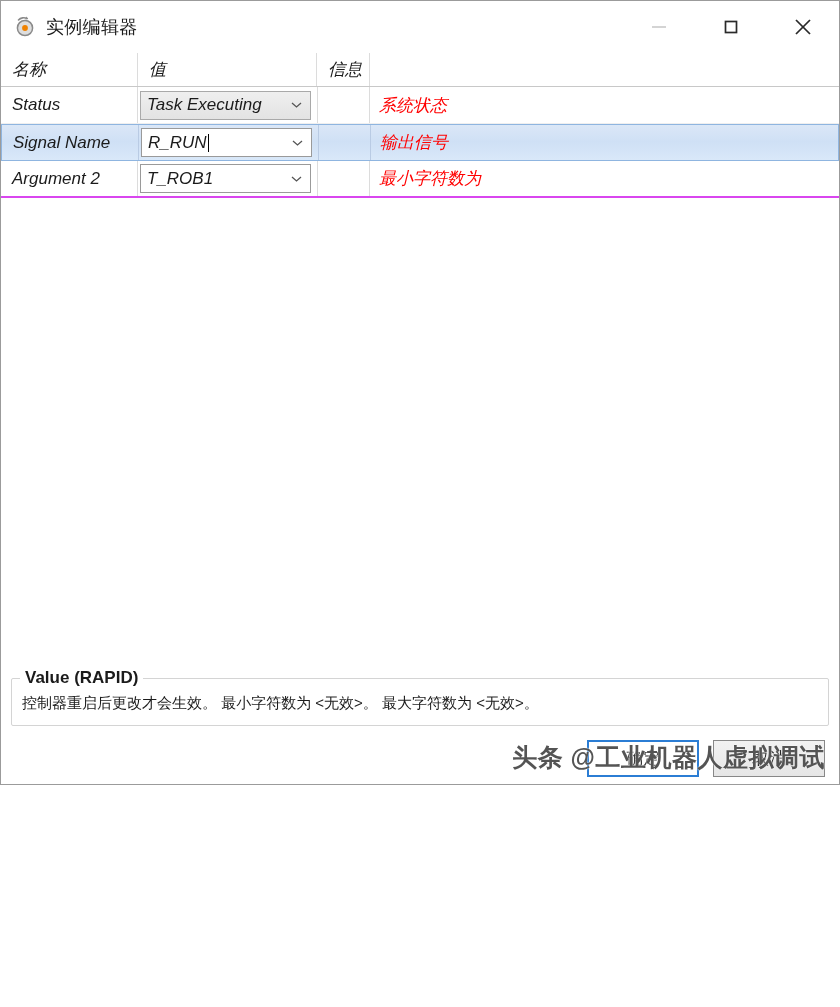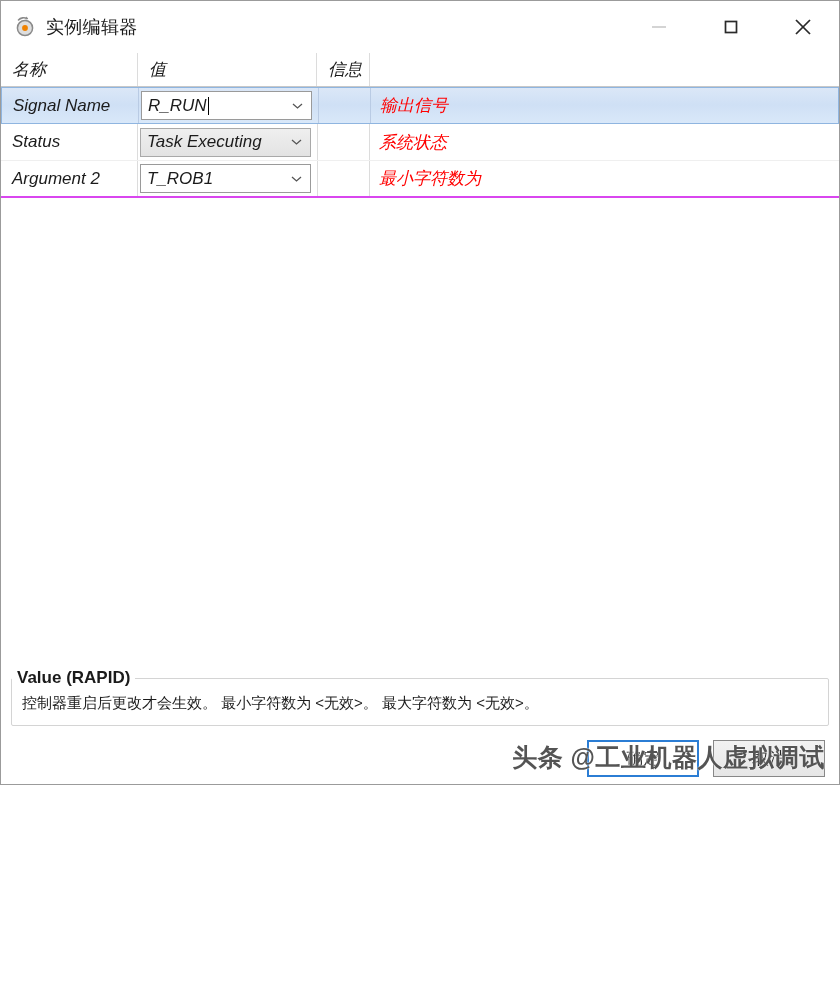--- a/index.html
+++ b/index.html
@@ -196,21 +196,21 @@
   .groupbox {
     position: relative;
     border: 1px solid #d4d4d4;
     border-radius: 2px;
     padding: 14px 10px 10px 10px;
     min-height: 48px;
   }
   .group-title {
     position: absolute;
     top: -11px;
-    left: 0;
+    left: 8px;
     background: #ffffff;
     padding: 0 5px;
     font-size: 17px;
     font-weight: bold;
     color: #1b1b1b;
     white-space: nowrap;
   }
   .group-desc {
     font-size: 15px;
     color: #1b1b1b;
@@ -297,56 +297,56 @@
     </div>
   </div>
 
   <div class="grid">
 
     <div class="grid-header">
       <div class="hcell c1">名称</div>
       <div class="hcell c2">值</div>
       <div class="hcell c3">信息</div>
       <div class="hcell c4"></div>
+    </div>
+
+    <div class="grow">
+      <div class="cell-name">Status</div>
+      <div class="cell-value">
+        <div class="combo disabled">
+          <span class="caretxt">Task Executing</span>
+          <span class="caret">
+            <svg width="11" height="7" viewBox="0 0 11 7">
+                <path d="M1 1.5 L5.5 5.5 L10 1.5" fill="none" stroke="#555" stroke-width="1.3"></path>
+              </svg>
+          </span>
+        </div>
+      </div>
+      <div class="cell-gap"></div>
+      <div class="cell-info">系统状态</div>
     </div>
 
     <div class="grow selected">
       <div class="cell-name">Signal Name</div>
       <div class="cell-value">
         <div class="combo">
           <span class="caretxt">R_RUN</span>
             <span class="tcursor"></span>
           <span class="caret">
             <svg width="11" height="7" viewBox="0 0 11 7">
                 <path d="M1 1.5 L5.5 5.5 L10 1.5" fill="none" stroke="#555" stroke-width="1.3"></path>
               </svg>
           </span>
         </div>
       </div>
       <div class="cell-gap"></div>
       <div class="cell-info">输出信号</div>
     </div>
 
     <div class="grow">
-      <div class="cell-name">Status</div>
-      <div class="cell-value">
-        <div class="combo disabled">
-          <span class="caretxt">Task Executing</span>
-          <span class="caret">
-            <svg width="11" height="7" viewBox="0 0 11 7">
-                <path d="M1 1.5 L5.5 5.5 L10 1.5" fill="none" stroke="#555" stroke-width="1.3"></path>
-              </svg>
-          </span>
-        </div>
-      </div>
-      <div class="cell-gap"></div>
-      <div class="cell-info">系统状态</div>
-    </div>
-
-    <div class="grow">
       <div class="cell-name">Argument 2</div>
       <div class="cell-value">
         <div class="combo">
           <span class="caretxt">T_ROB1</span>
           <span class="caret">
             <svg width="11" height="7" viewBox="0 0 11 7">
                 <path d="M1 1.5 L5.5 5.5 L10 1.5" fill="none" stroke="#555" stroke-width="1.3"></path>
               </svg>
           </span>
         </div>

